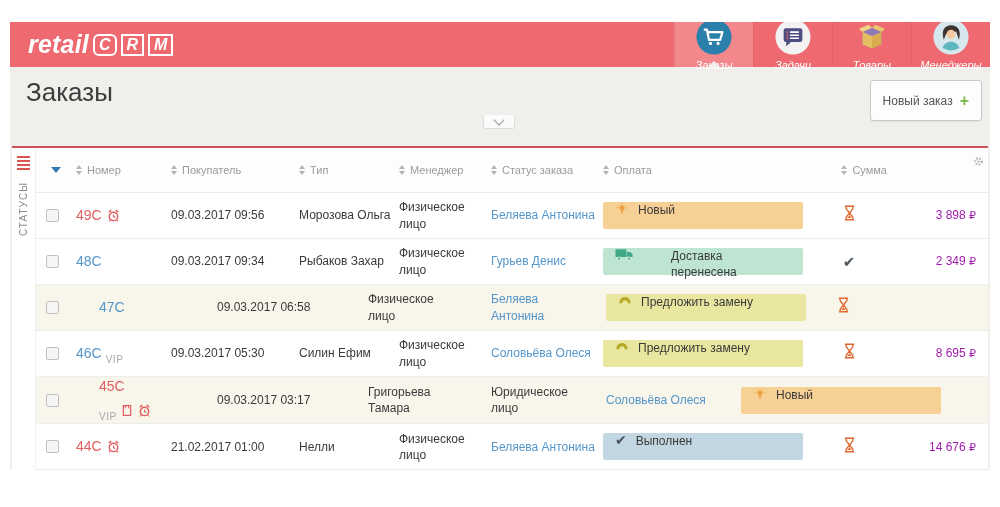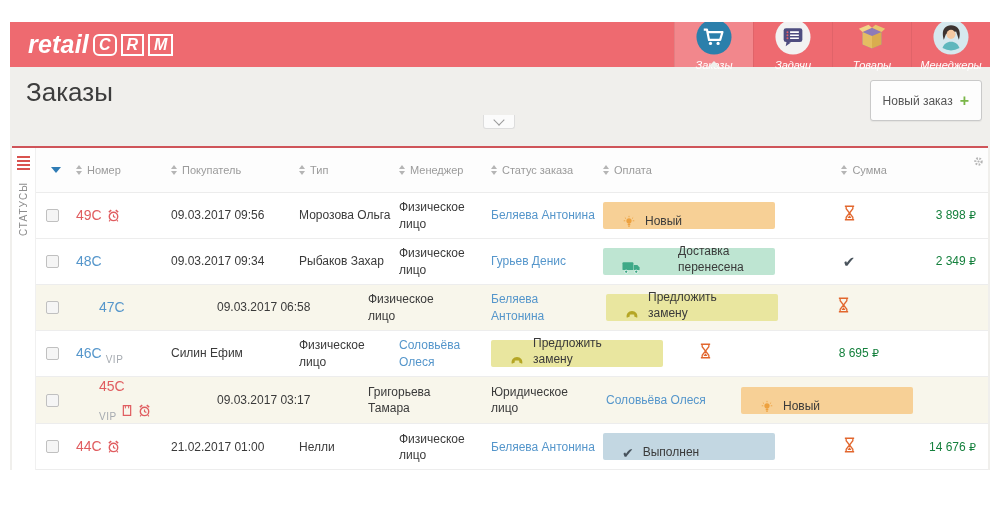--- a/index.html
+++ b/index.html
@@ -66,32 +66,32 @@
   .cell-select input{appearance:none;-webkit-appearance:none;width:13px;height:13px;border:1px solid #c0c0c0;
        border-radius:2px;background:#f5f5f5;margin:0;cursor:pointer;}
   .num-cell{display:flex;flex-wrap:wrap;align-items:center;gap:4px;row-gap:2px;}
   .num{text-decoration:none;font-size:14px;}
   .num-normal{color:#5596cb;}
   .num-overdue{color:#e05d60;}
   .num-cell.stacked .num{flex-basis:100%;}
   .vip{font-size:10px;color:#a5aab0;letter-spacing:.5px;margin-top:12px;}
   .ric{display:inline-flex;color:#e05d60;line-height:0;}
   .mgr{color:#5596cb;text-decoration:none;}
-  .badge{width:172px;height:27px;display:flex;align-items:flex-end;gap:9px;padding:0 19px;box-sizing:border-box;
+  .badge{width:200px;height:27px;display:flex;align-items:flex-start;gap:9px;padding:0 12px;box-sizing:border-box;
        border-radius:2px;font-size:12px;color:#3a3a3a;}
   .b-icon{display:none;line-height:0;}
   .st-new{background:#f7d096;}       .st-new .icon-bulb{display:inline-flex;}
   .st-delivery{background:#bee5d2;gap:37px;}  .st-delivery .icon-truck{display:inline-flex;}
   .st-replace{background:#e9e69f;}   .st-replace .icon-phone{display:inline-flex;}
   .st-done{background:#c3d7e2;}      .st-done .icon-check{display:inline-flex;}
   .icon-check{color:#47525c;font-size:14px;font-weight:700;line-height:1;}
   .cell-pay{display:flex;justify-content:center;}
   .paid{color:#4a545d;font-size:15px;line-height:1;}
   .cell-sum{text-align:right;padding-right:12px;}
-  .sum{color:#15803d;white-space:nowrap;}
+  .sum{color:#a21caf;white-space:nowrap;}
   .rub{font-size:11px;}
 </style>
 </head>
 <body>
 
 <div class="page">
 
   <header class="topbar">
     <div class="logo">
       <span class="logo-retail">retail</span>
@@ -368,20 +368,21 @@
 
   <div class="grid trow">
     <div class="cell cell-select">
               <input type="checkbox" style="">
             </div>
     <div class="cell num-cell">
       <a class="num num-normal" href="#">46C</a>
       <span class="vip">VIP</span>
 
     </div>
+    <div class="cell">09.03.2017 05:30</div>
     <div class="cell">Силин Ефим</div>
     <div class="cell">Физическое лицо</div>
     <div class="cell"><a class="mgr" href="#">Соловьёва Олеся</a></div>
     <div class="cell">
       <div class="badge st-replace">
 
         <span class="b-icon icon-phone">
           <svg viewBox="0 0 16 14" width="14" height="13">
                     <path d="M2.1 10.6C.9 6.4 4 2.9 8 2.9s7.1 3.5 5.9 7.7l-2.7-.9c-.5-.2-.8-.6-.7-1.1l.2-1.2c-1.8-.7-3.6-.7-5.4 0l.2 1.2c.1.5-.2 1-.7 1.1z" fill="#b5a625"></path>
                   </svg>

